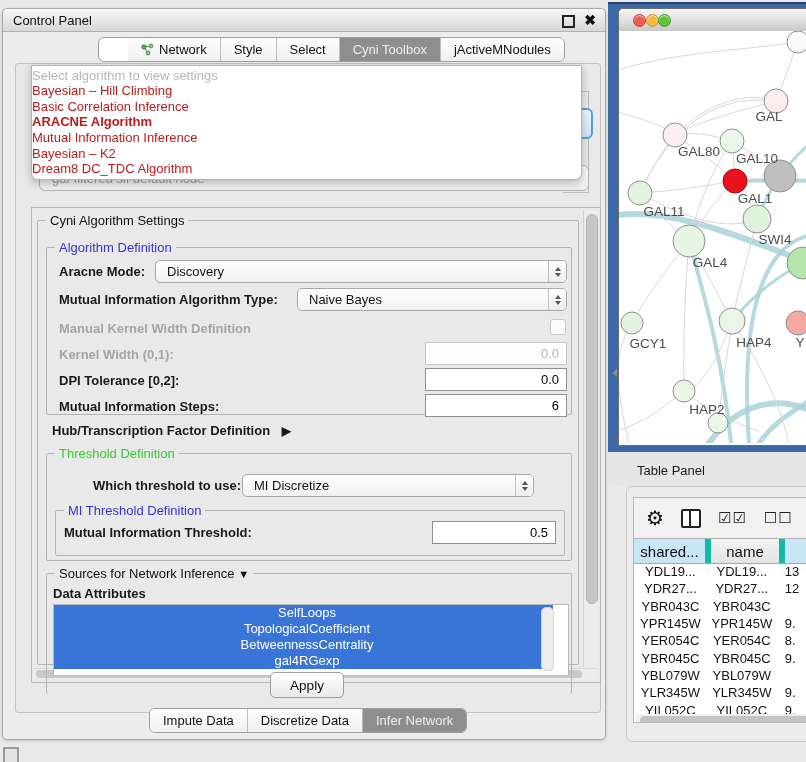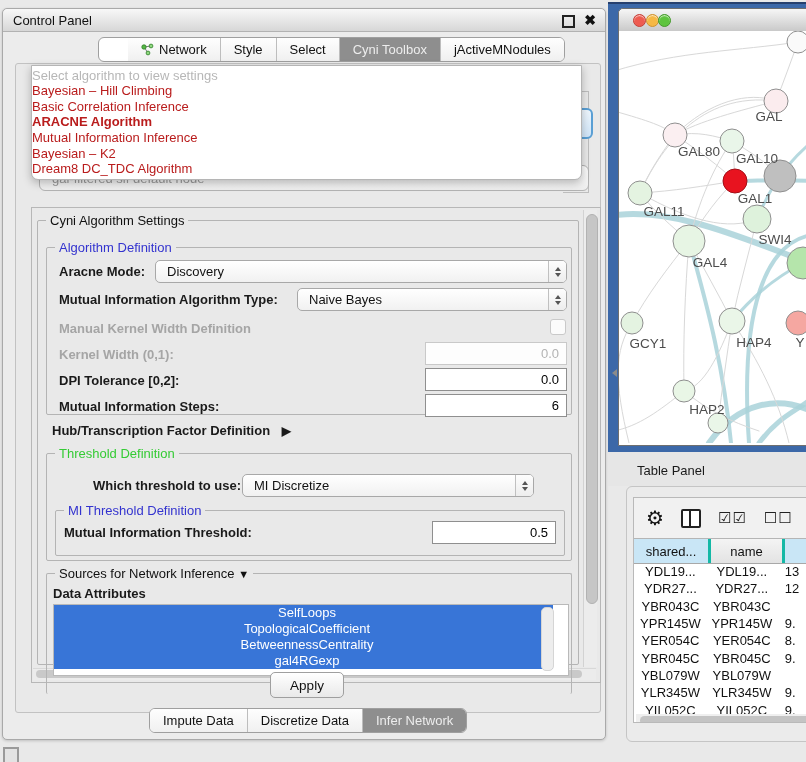--- a/index.html
+++ b/index.html
@@ -79,22 +79,22 @@
   .tp-strip{left:608px;top:452px;width:198px;height:34px;background:#e6e6e6;}
   .tp-title{left:29px;top:11px;font-size:13px;color:#1a1a1a;}
   .tp-outer{left:626px;top:486px;width:190px;height:254px;background:#ebebeb;border:1px solid #c5c5c5;border-radius:6px;}
   .tp-inner{left:6px;top:10px;width:200px;height:224px;background:#fff;border:1px solid #b9b9b9;overflow:hidden;}
   .tp-toolbar{left:0;top:0;right:0;height:40px;background:#f1f1f1;display:flex;align-items:center;gap:17px;padding-left:12px;}
   .gear{font-size:20px;color:#111;line-height:20px;}
   .colsplit{width:16px;height:15px;border:2px solid #222;border-radius:2px;background:#fff;position:relative;}
   .colsplit:before{content:"";position:absolute;left:6px;top:0;bottom:0;width:2px;background:#222;}
   .cbx{font-size:15px;color:#222;letter-spacing:1px;white-space:nowrap;}
   .thead{left:0;top:40px;right:0;height:24px;display:flex;border-top:1px solid #b5b5b5;border-bottom:1px solid #a8a8a8;}
-  .th{display:flex;align-items:center;justify-content:center;font-size:13px;color:#111;
-      border-right:3px solid #14b8a6;background:linear-gradient(#f4f4f4,#e3e3e3);box-sizing:border-box;}
+  .th{display:flex;align-items:center;justify-content:center;font-size:15px;color:#111;
+      border-right:6px solid #14b8a6;background:linear-gradient(#f4f4f4,#e3e3e3);box-sizing:border-box;}
   .th.hl{background:#c9e6f6;}
   .trow{display:flex;height:17.3px;align-items:center;}
   .td{font-size:13px;color:#111;text-align:center;white-space:nowrap;overflow:hidden;box-sizing:border-box;}
   .tp-hsb{left:2px;top:216px;width:196px;height:12px;background:#efefef;}
   .tp-hsb-thumb{left:4px;top:1.5px;width:182px;height:9px;background:#c4c4c4;border-radius:5px;}
   .corner-ico{left:3px;top:747px;width:12px;height:15px;border:2px solid #9a9a9a;background:#e3e3e3;}
 </style>
 </head>
 <body>
 

